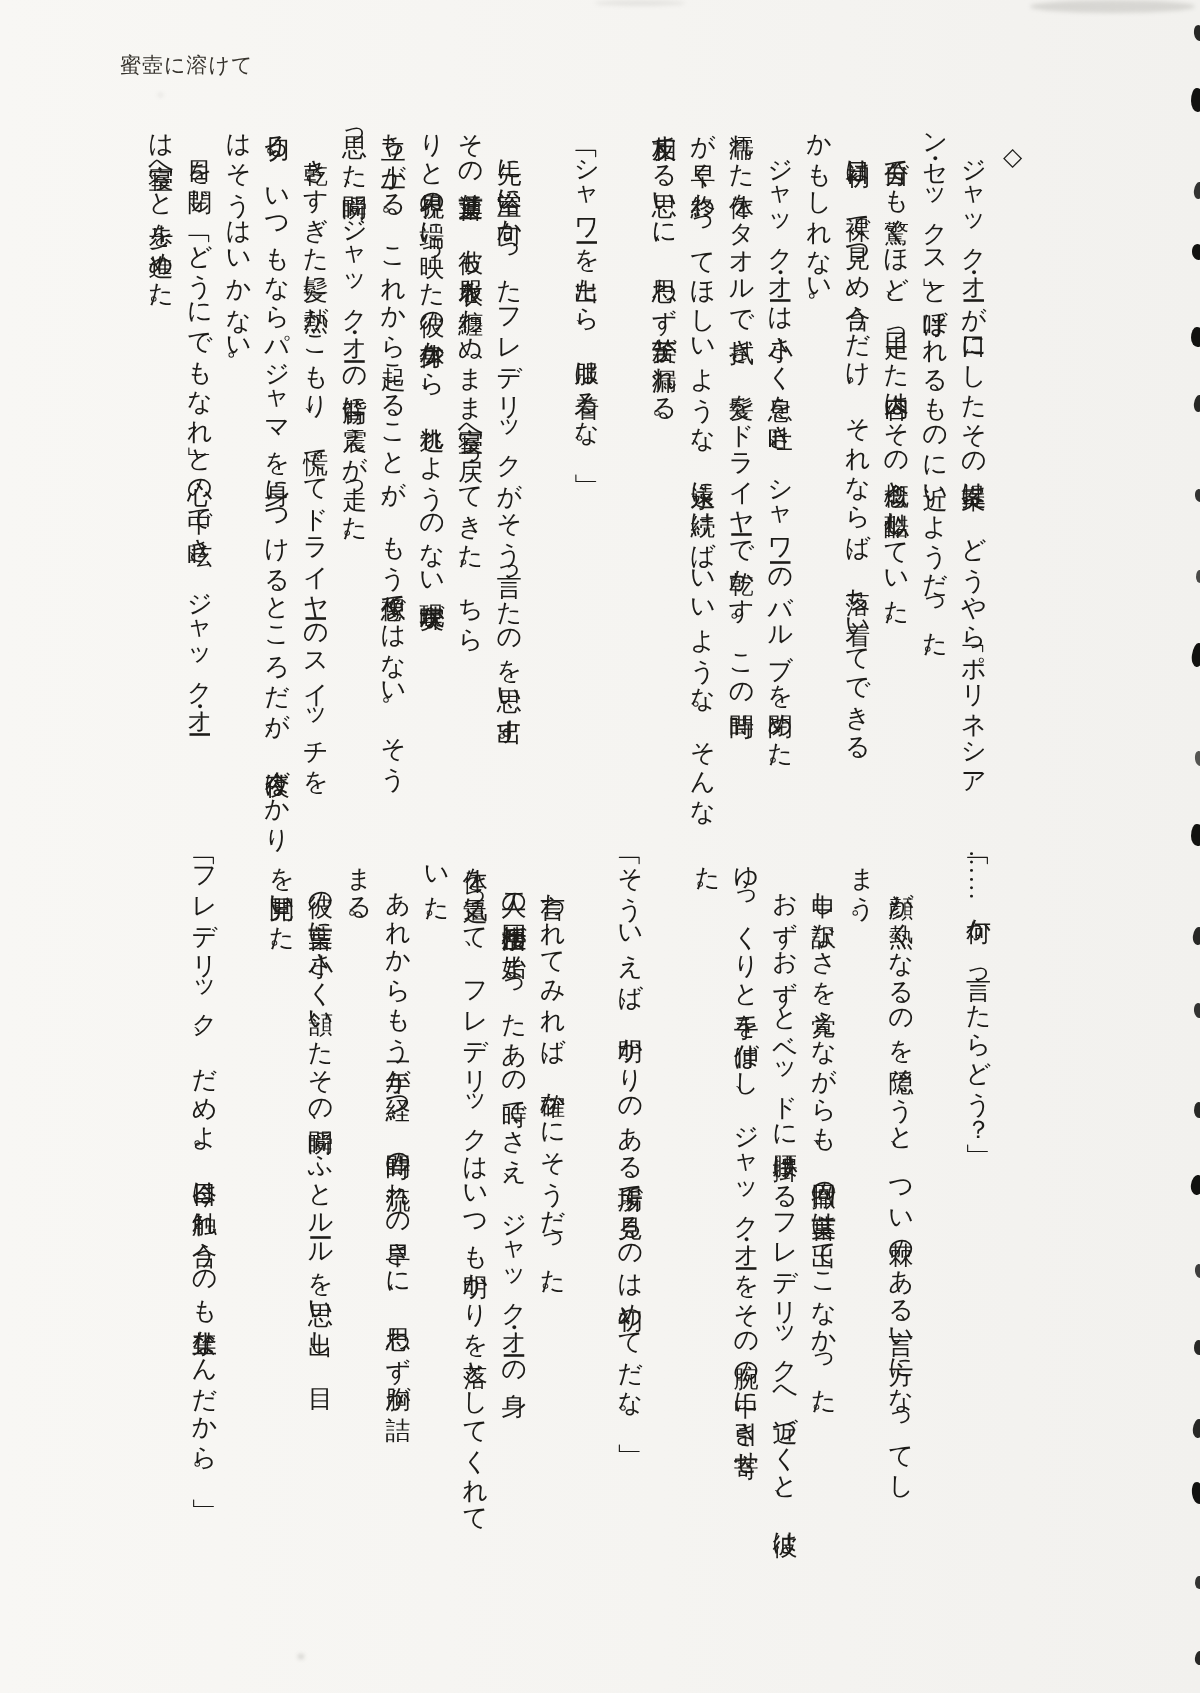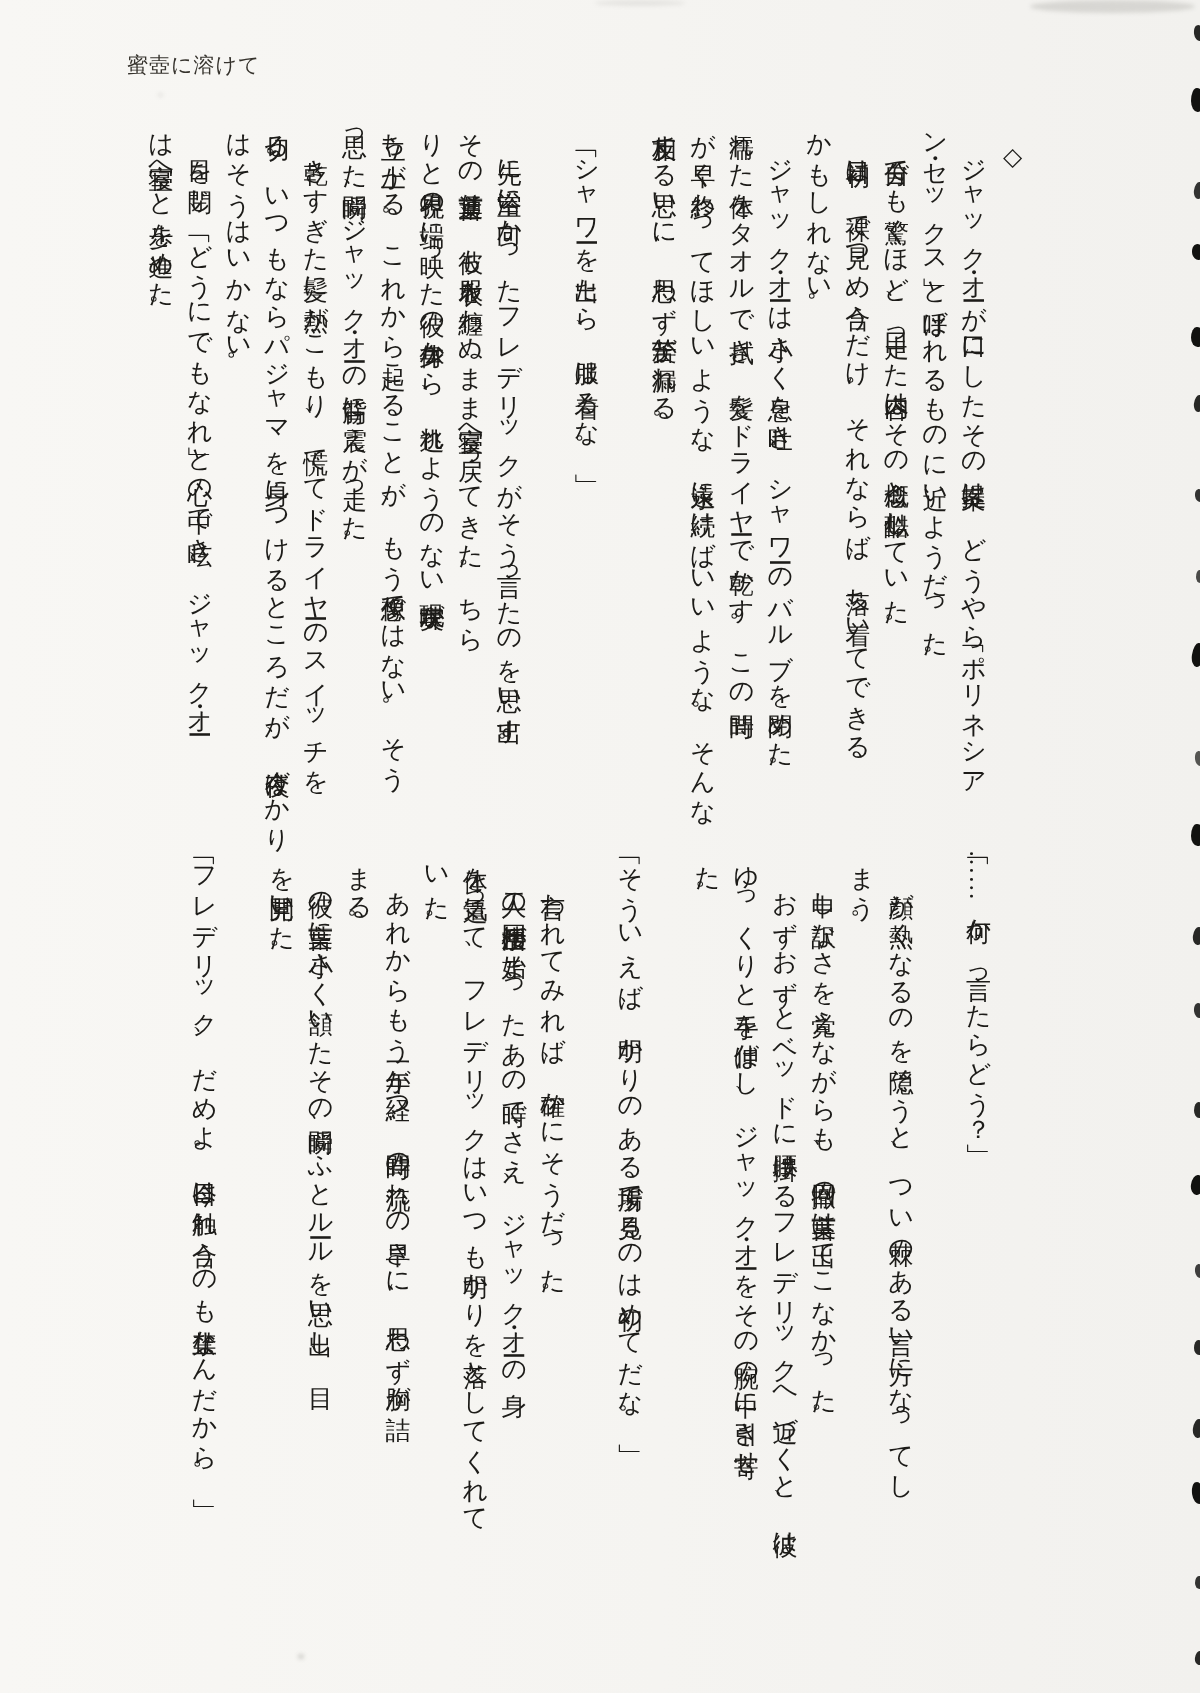--- a/index.html
+++ b/index.html
@@ -11,21 +11,21 @@
     position: relative;
     width: 1200px;
     height: 1693px;
     margin: 0 auto;
     background: linear-gradient(90deg, #f8f7f4 0%, #f5f4f1 55%, #f2f1ee 100%);
     overflow: hidden;
     font-family: "Liberation Serif", "DejaVu Serif", serif;
   }
   .header-title {
     position: absolute;
-    left: 127px;
+    left: 120px;
     top: 51px;
     font-size: 21px;
     letter-spacing: 1px;
     color: #35322c;
     white-space: nowrap;
   }
   .dan {
     position: absolute;
     writing-mode: vertical-rl;
     text-orientation: mixed;

